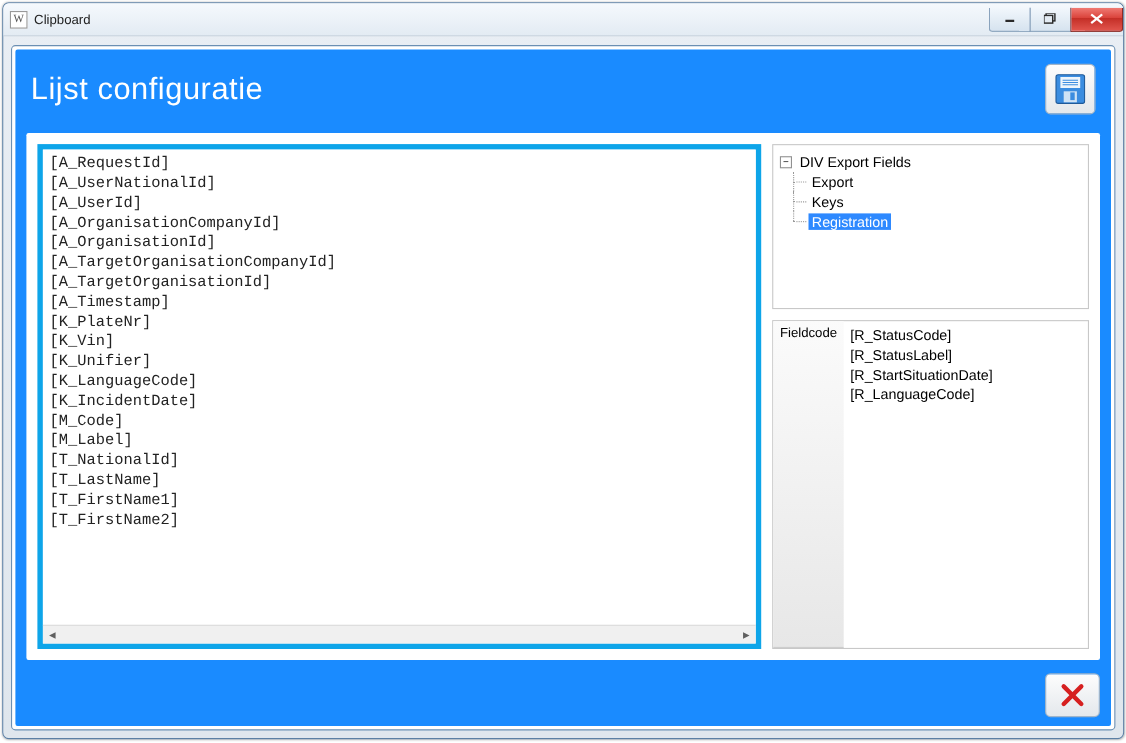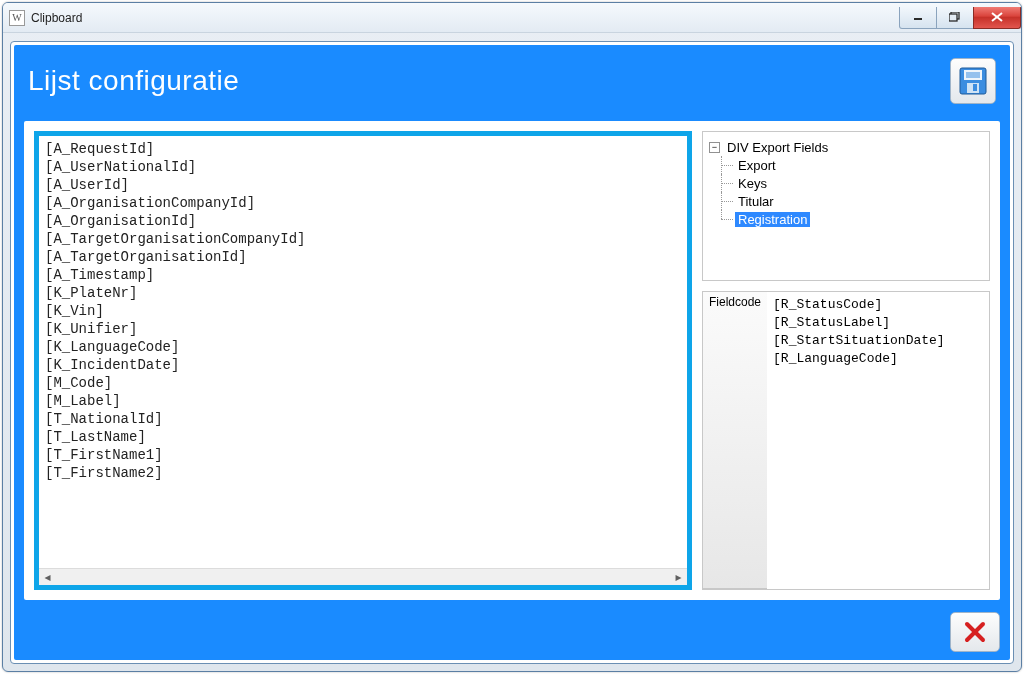--- a/index.html
+++ b/index.html
@@ -181,21 +181,21 @@
   .tree .label { padding:0 3px; }
   .tree .label.selected { background:#2e89ff; color:#fff; }
   .gridheader {
     background:linear-gradient(#fbfbfb,#e7e7e7);
     border-bottom:1px solid #c8c8c8;
     padding:3px 6px;
     font-size:12px;
     color:#000;
   }
   .gridbody { padding:4px 6px; font-size:13px; color:#000; }
-  .gridbody div { height:18px; line-height:18px;font-family:Liberation Mono, monospace; }
+  .gridbody div { height:18px; line-height:18px; }
   .fieldpanel { flex:1; padding:0; display:flex; flex-direction:row; }
   .footer {
     position:absolute;
     left:10px; right:10px; bottom:8px;
     display:flex;
     justify-content:flex-end;
   }
   .closebtn {
     width:50px; height:40px;
     background:linear-gradient(#fdfdfd,#e4e8ec);
@@ -292,24 +292,20 @@
                 <div id="tree-children">
                     <div class="node" style="padding-left: 6px;">
                       <span class="dots"></span>
                       <span class="label">Export</span>
                     </div>
                     <div class="node" style="padding-left: 6px;">
                       <span class="dots"></span>
                       <span class="label">Keys</span>
                     </div>
                     <div class="node" style="padding-left: 6px;">
-                      <span class="dots"></span>
-                      <span class="label">Titular</span>
-                    </div>
-                    <div class="node" style="padding-left: 6px;">
                       <span class="dots last"></span>
                       <span class="label selected">Registration</span>
                     </div>
                   </div>
               </div>
             </div>
 
             <div class="panel fieldpanel">
               <div class="gridheader">Fieldcode</div>
               <div class="gridbody" id="grid-body">

